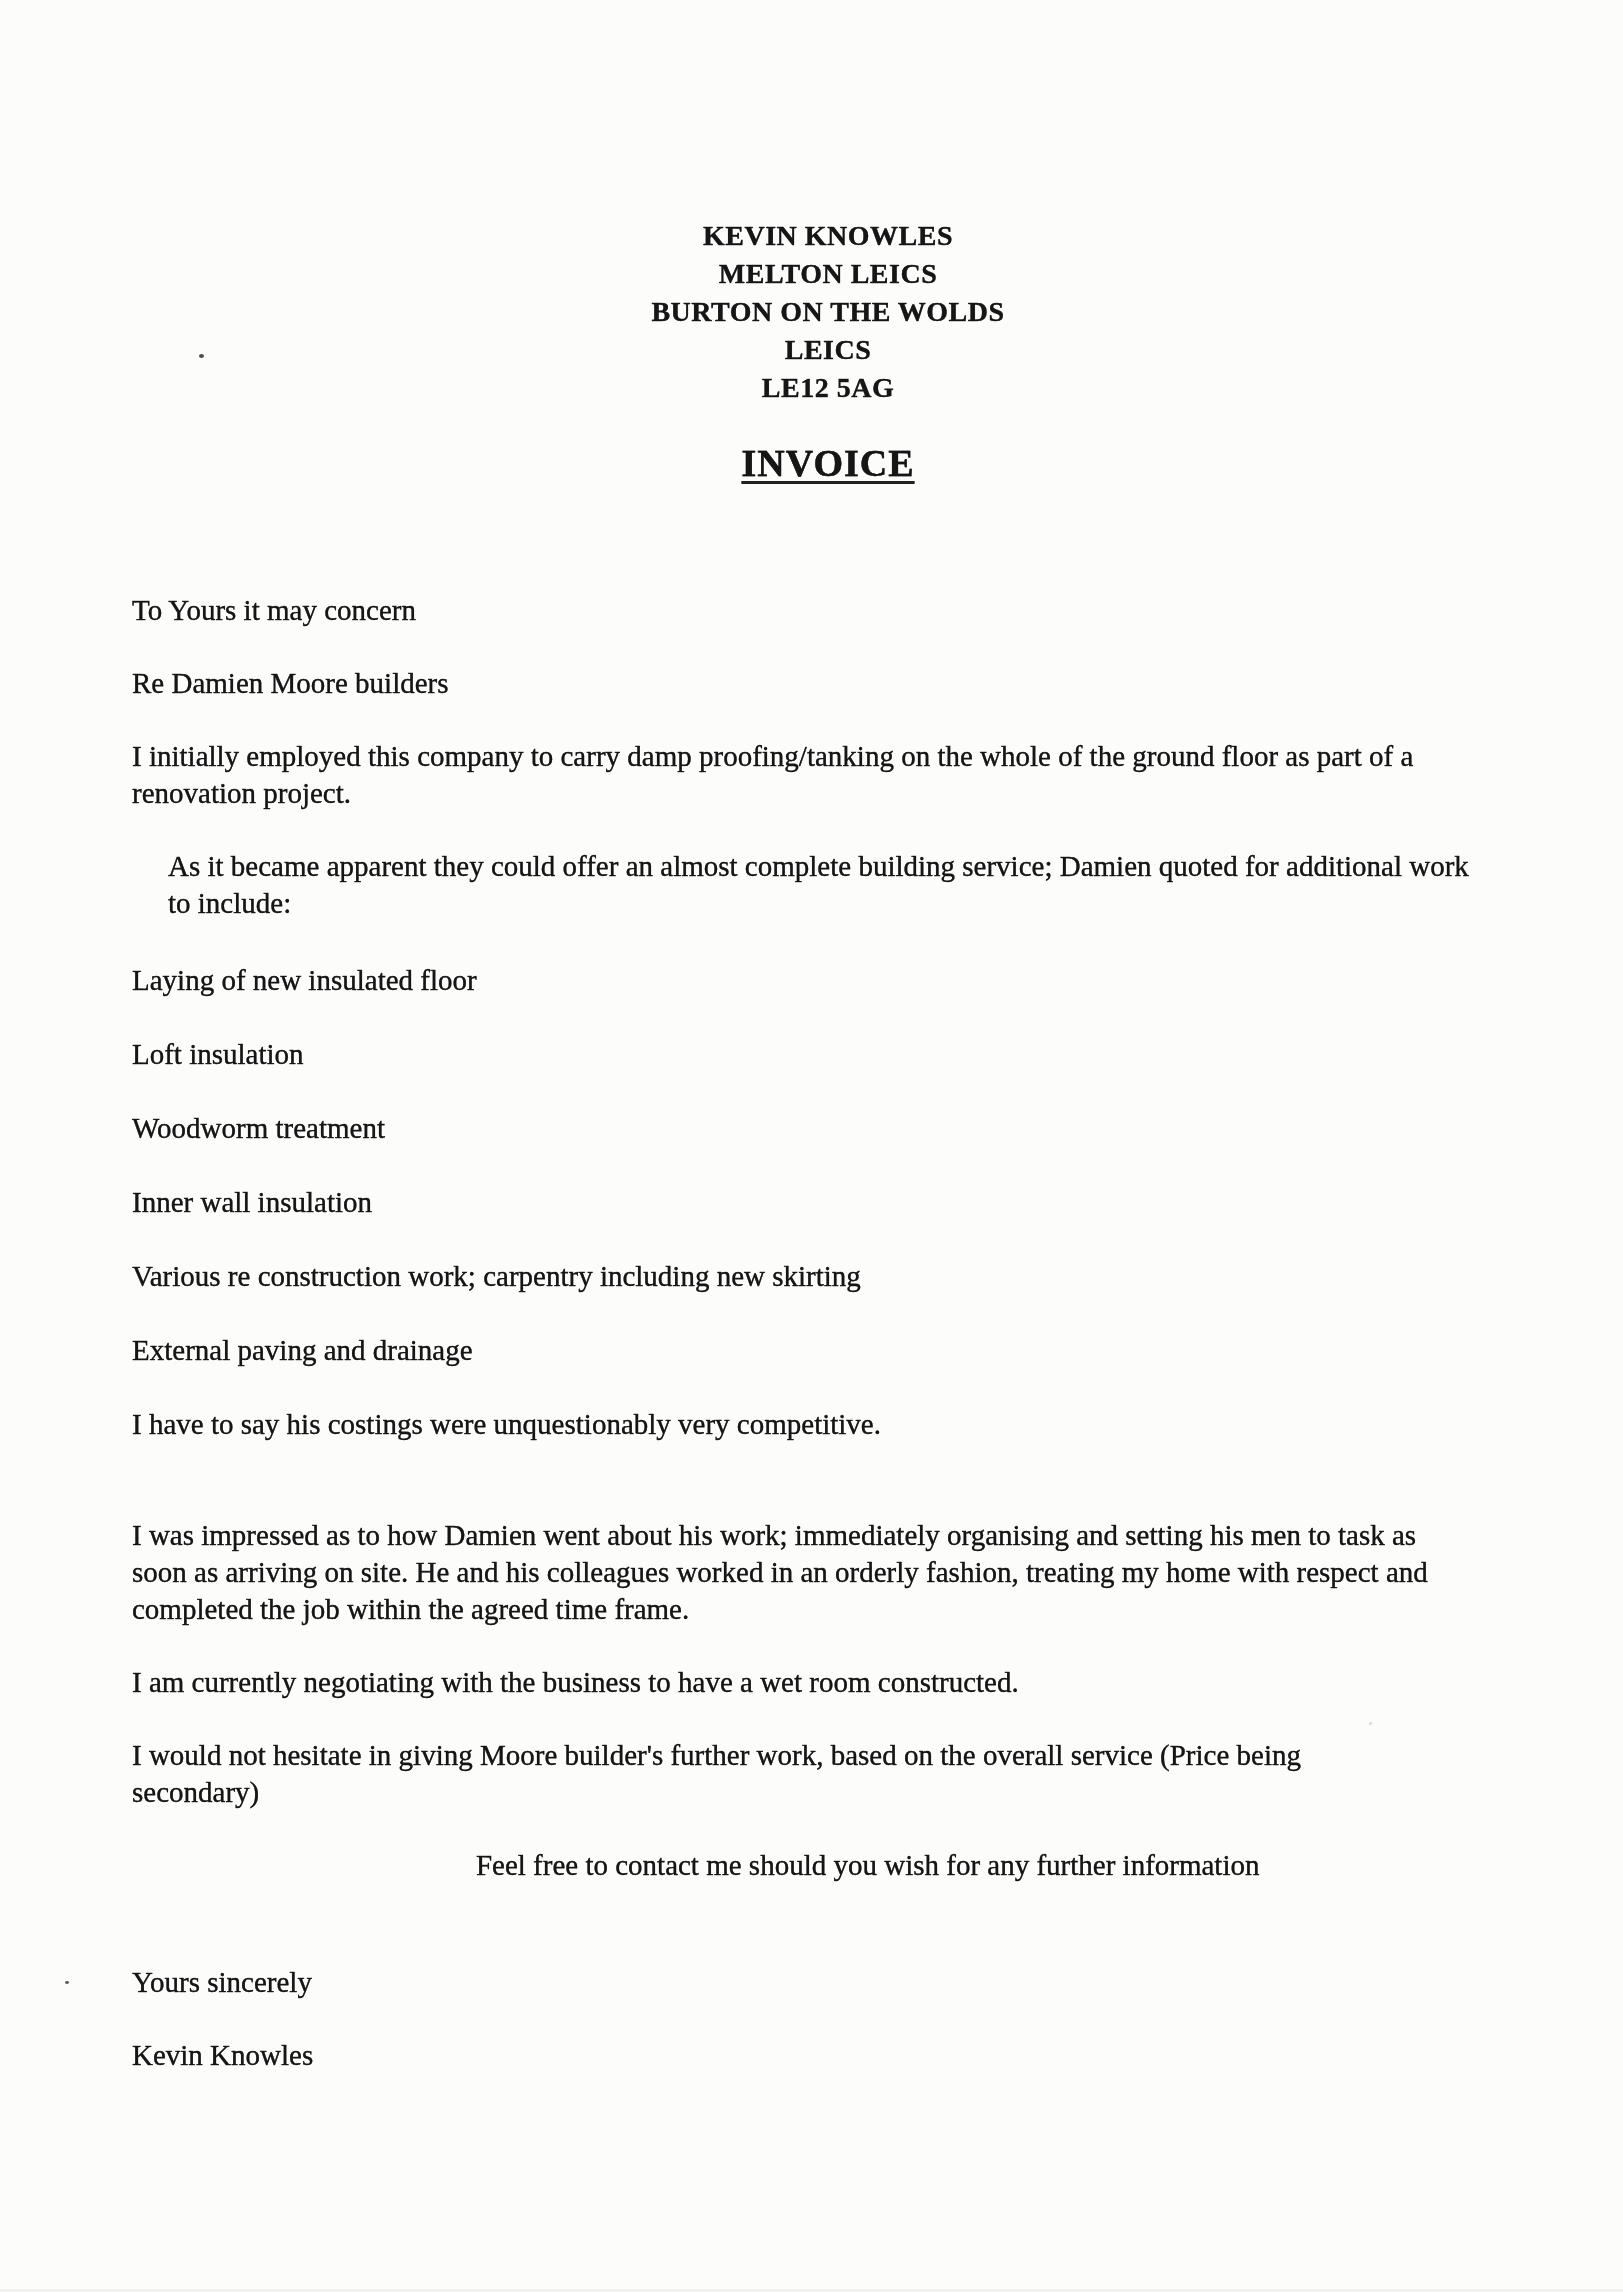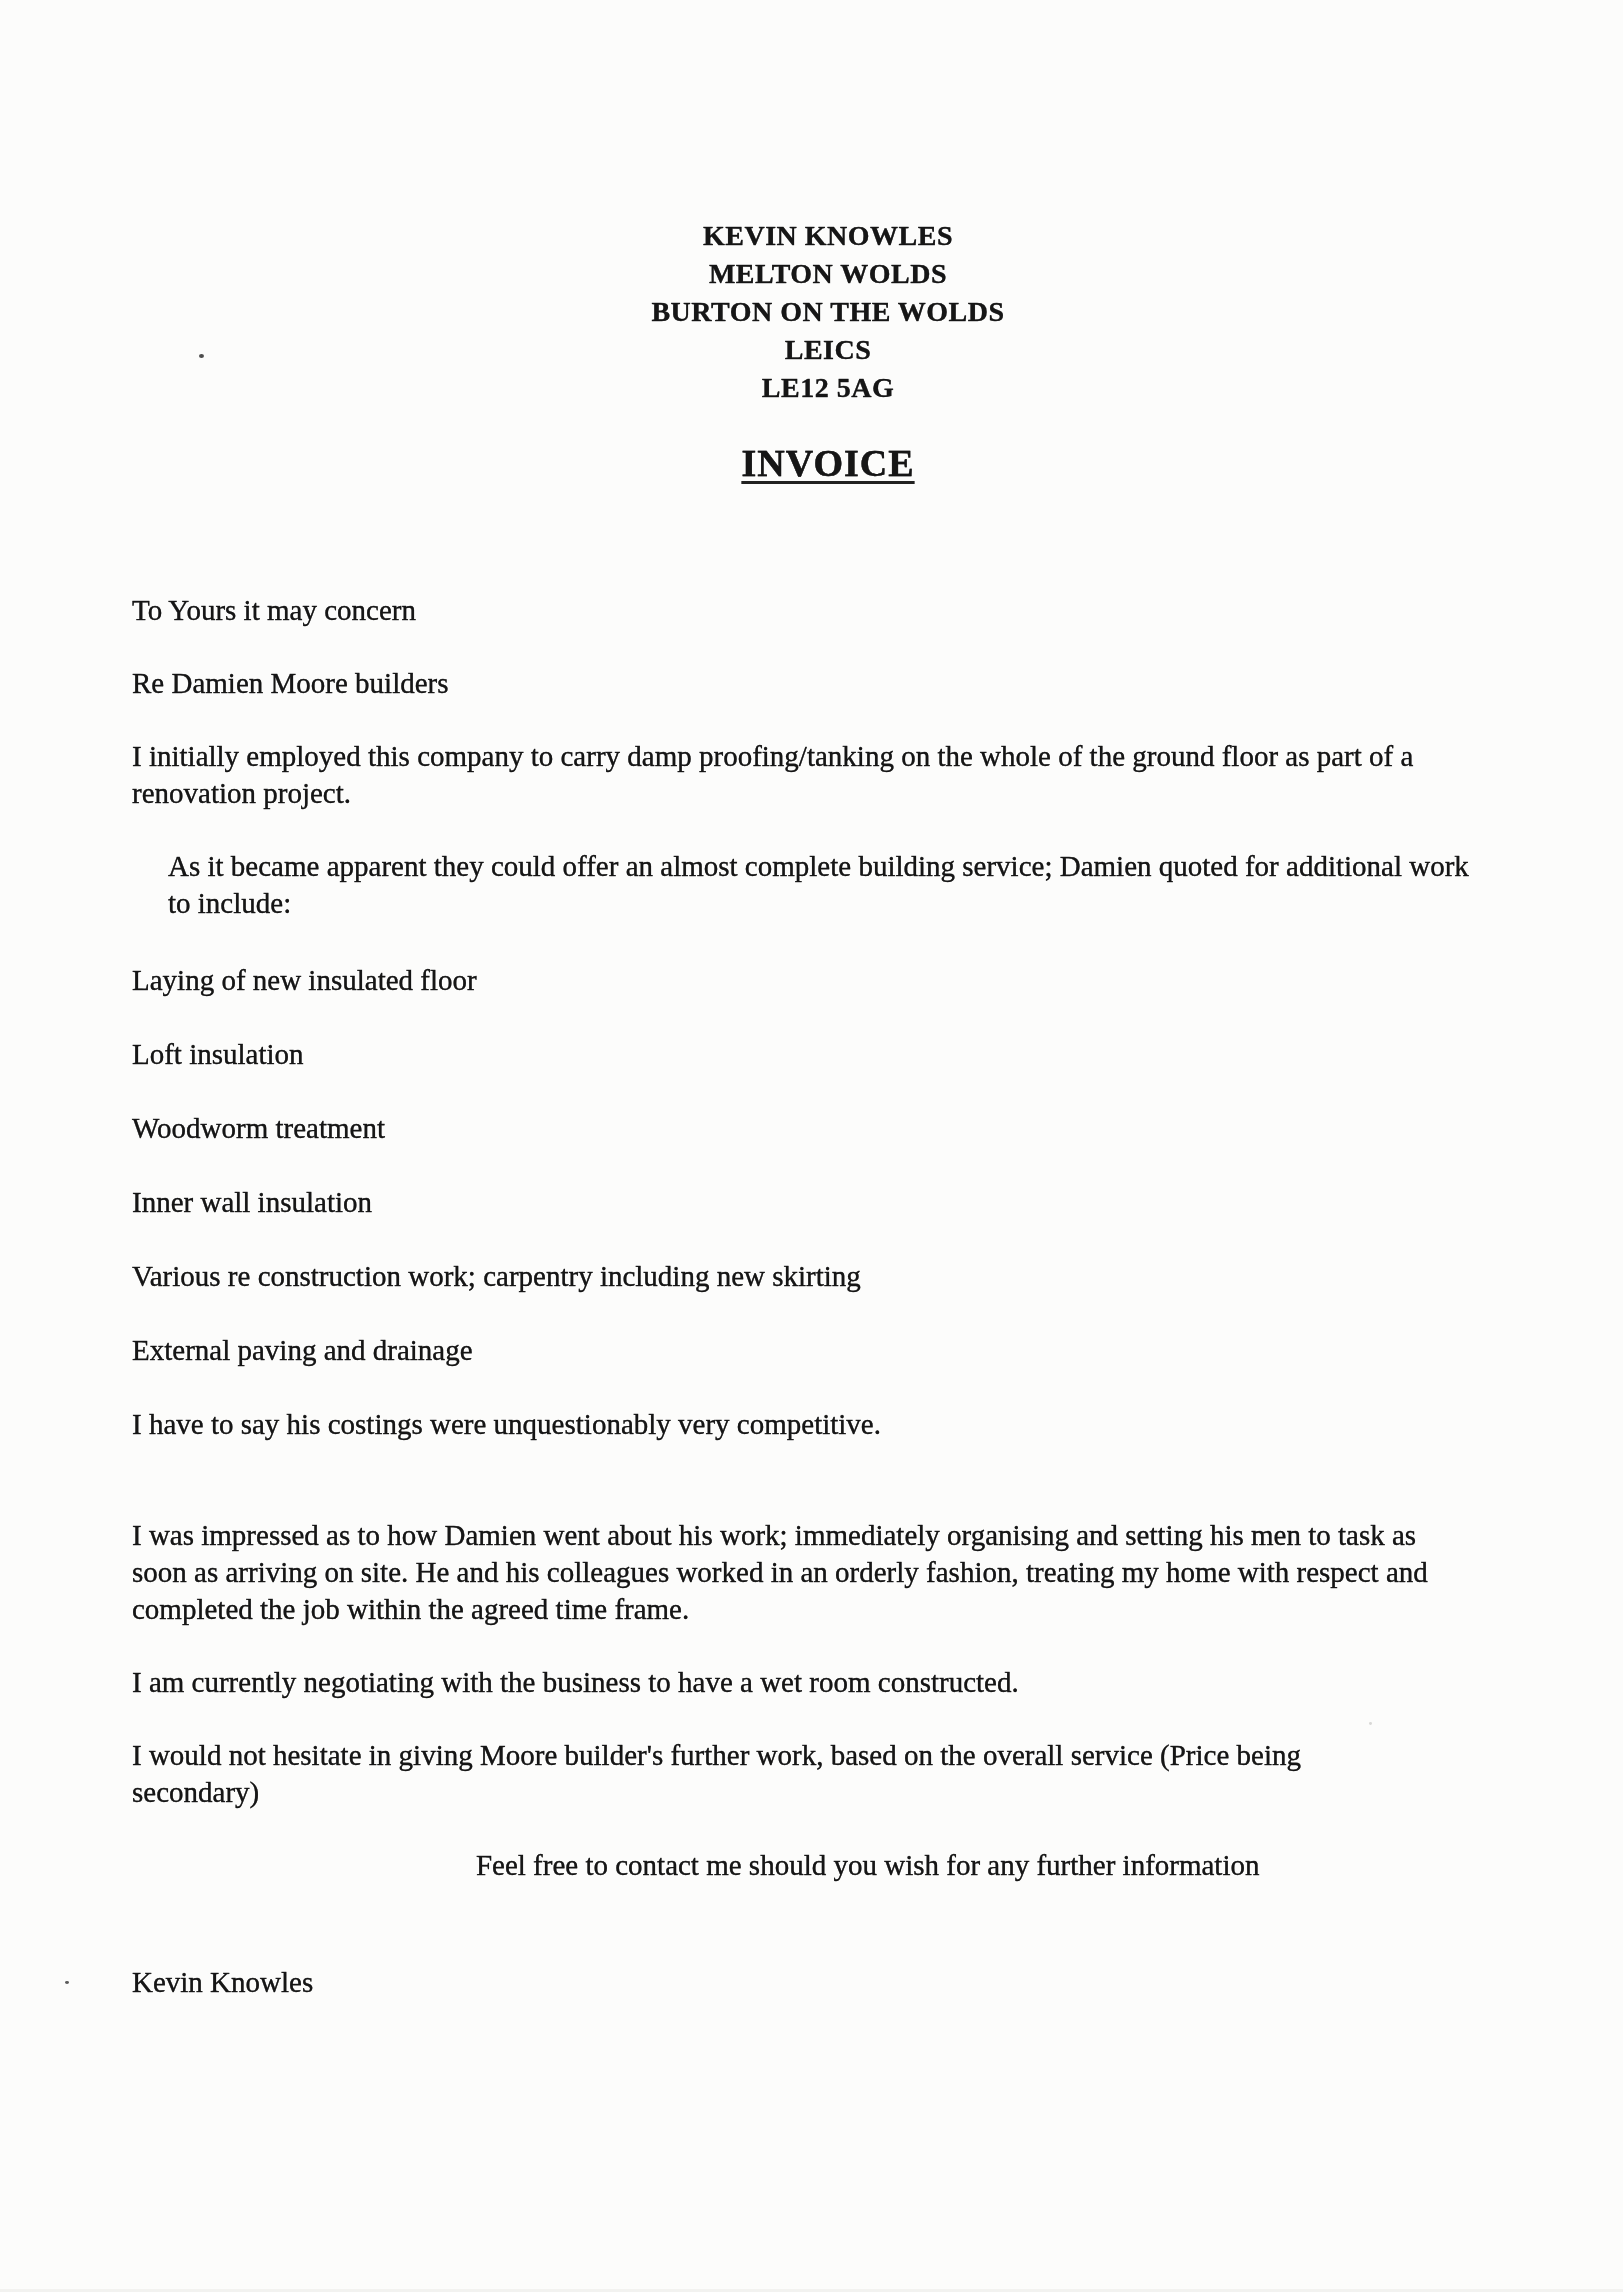--- a/index.html
+++ b/index.html
@@ -80,21 +80,21 @@
     background: #f2f2f0;
   }
 </style>
 </head>
 <body>
 
 <div class="page">
 
   <header class="letter-head">
     <div>KEVIN KNOWLES</div>
-    <div>MELTON WOLDS</div>
+    <div>MELTON LEICS</div>
     <div>BURTON ON THE WOLDS</div>
     <div>LEICS</div>
     <div>LE12 5AG</div>
   </header>
 
   <div class="invoice-title-wrap">
     <span class="invoice-title">INVOICE</span>
   </div>
 
   <main class="letter-body">
@@ -114,20 +114,21 @@
 
     <p class="gap-after">I have to say his costings were unquestionably very competitive.</p>
     <p>I was impressed as to how Damien went about his work; immediately organising and setting his men to task as
 soon as arriving on site. He and his colleagues worked in an orderly fashion, treating my home with respect and
 completed the job within the agreed time frame.</p>
     <p>I am currently negotiating with the business to have a wet room constructed.</p>
     <p>I would not hesitate in giving Moore builder's further work, based on the overall service (Price being
 secondary)</p>
     <p class="gap-after-lg">Feel free to contact me should you wish for any further information</p>
 
+    <p>Yours sincerely</p>
     <p>Kevin Knowles</p>
   </main>
 
   <div class="speck speck-1"></div>
   <div class="speck speck-2"></div>
   <div class="speck speck-3"></div>
   <div class="scan-edge"></div>
 
 </div>
 

